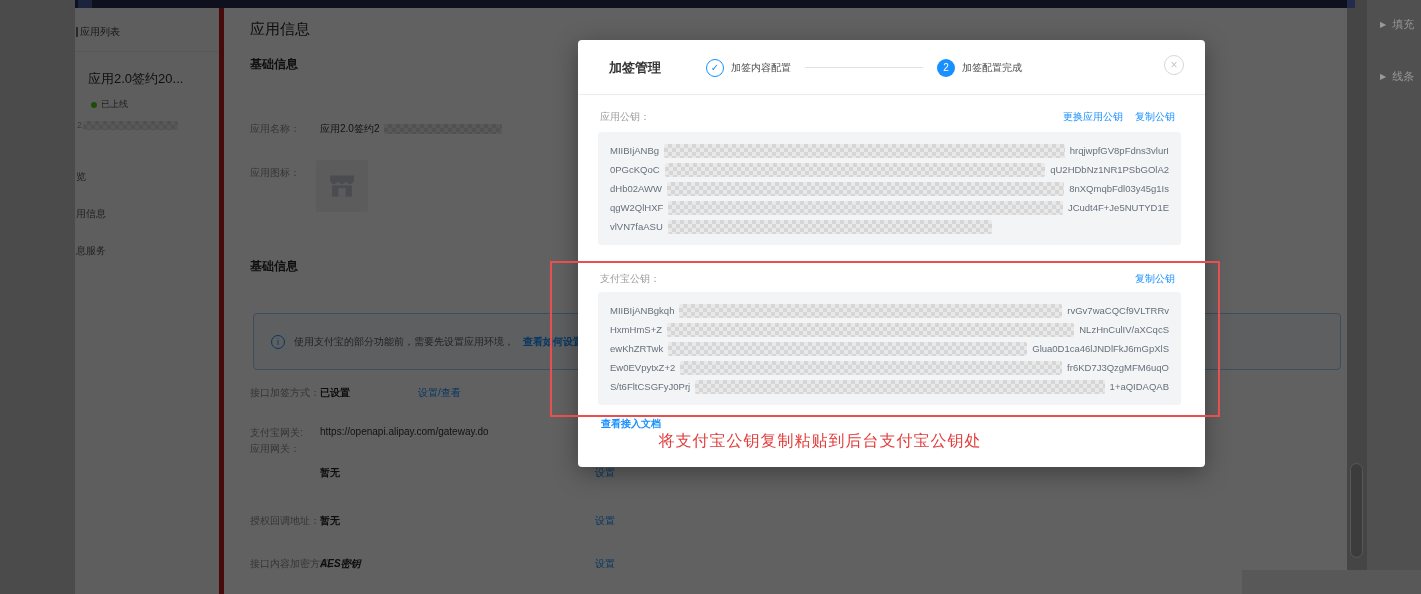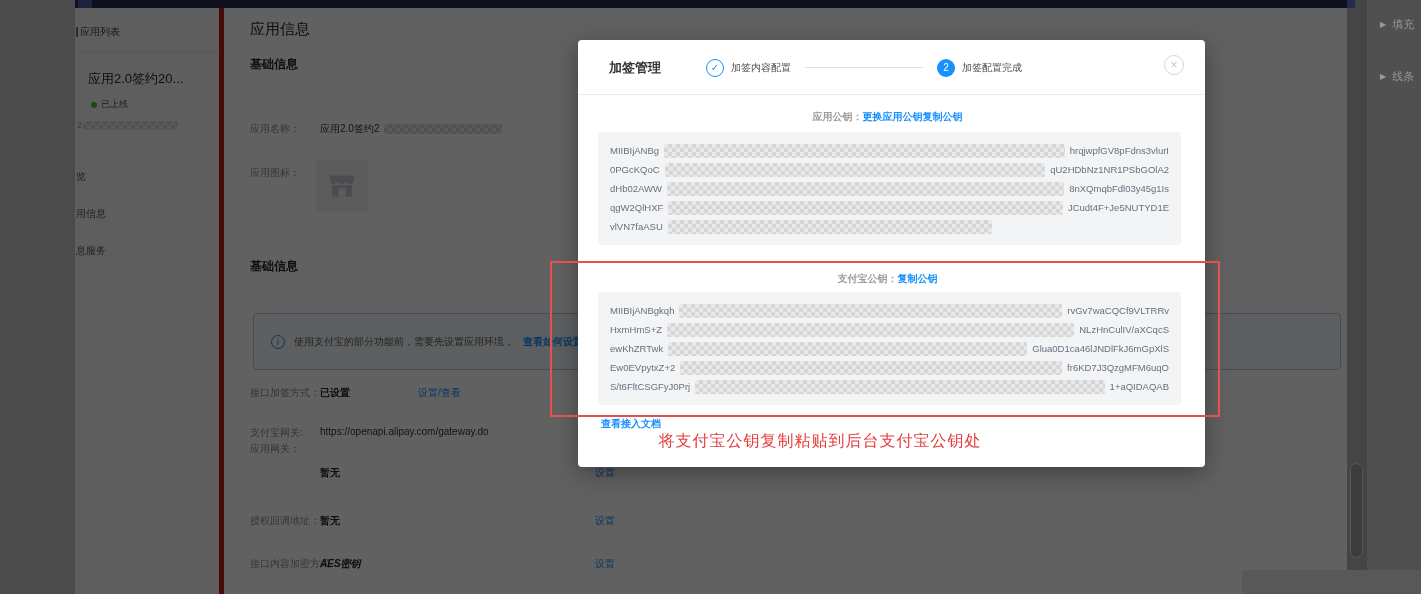--- a/index.html
+++ b/index.html
@@ -47,23 +47,23 @@
   .modal-header { position:absolute; left:0; top:0; width:100%; height:55px; border-bottom:1px solid #ececec; }
   .modal-title { position:absolute; left:31px; top:19px; font-size:13px; font-weight:700; color:#333; }
   .steps { position:absolute; left:128px; top:0; height:55px; display:flex; align-items:center; }
   .step-circle { width:18px; height:18px; border-radius:50%; display:flex; align-items:center; justify-content:center; font-size:10px; flex:0 0 auto; }
   .step-circle.done { border:1px solid #1890ff; color:#1890ff; background:#fff; }
   .step-circle.active { background:#1890ff; color:#fff; }
   .step-label { font-size:10px; color:#4d4d4d; margin-left:7px; white-space:nowrap; }
   .step-line { width:118px; height:1px; background:#e1e1e1; margin:0 14px; }
   .modal-close { position:absolute; right:21px; top:15px; width:20px; height:20px; border-radius:50%; border:1px solid #d6d6d6; color:#c6c6c6; font-size:12px; line-height:18px; text-align:center; cursor:pointer; background:#fff; }
 
-  .keyrow { position:absolute; left:22px; right:30px; display:flex; justify-content:center; align-items:center;font-weight:bold; }
+  .keyrow { position:absolute; left:22px; right:30px; display:flex; justify-content:space-between; align-items:center; }
   .key-label { font-size:10px; color:#9b9b9b; }
-  .key-links { display:flex; }
+  .key-links { display:flex; gap:12px; }
   .key-link { font-size:10px; color:#1890ff; cursor:pointer; }
   .keybox { position:absolute; left:20px; width:583px; height:113px; background:#f3f4f6; border-radius:3px; padding:9px 12px; }
   .kline { display:flex; align-items:center; height:19px; font-size:9.5px; color:#66707c; white-space:nowrap; }
   .kline .mid { flex:1 1 auto; height:14px; margin:0 5px; }
   .kline .mid.m58 { flex:0 0 58%; }
   .doc-link { position:absolute; left:23px; top:377px; font-size:10px; color:#1890ff; font-weight:600; cursor:pointer; }
 
   
   .gutter { position:absolute; left:1347px; top:0; width:20px; height:594px; background:#454545; z-index:2; }
   .gutter-thumb { position:absolute; left:3px; top:463px; width:13px; height:95px; background:#3c3c3c; border:1px solid #585858; border-radius:7px; cursor:pointer; }

